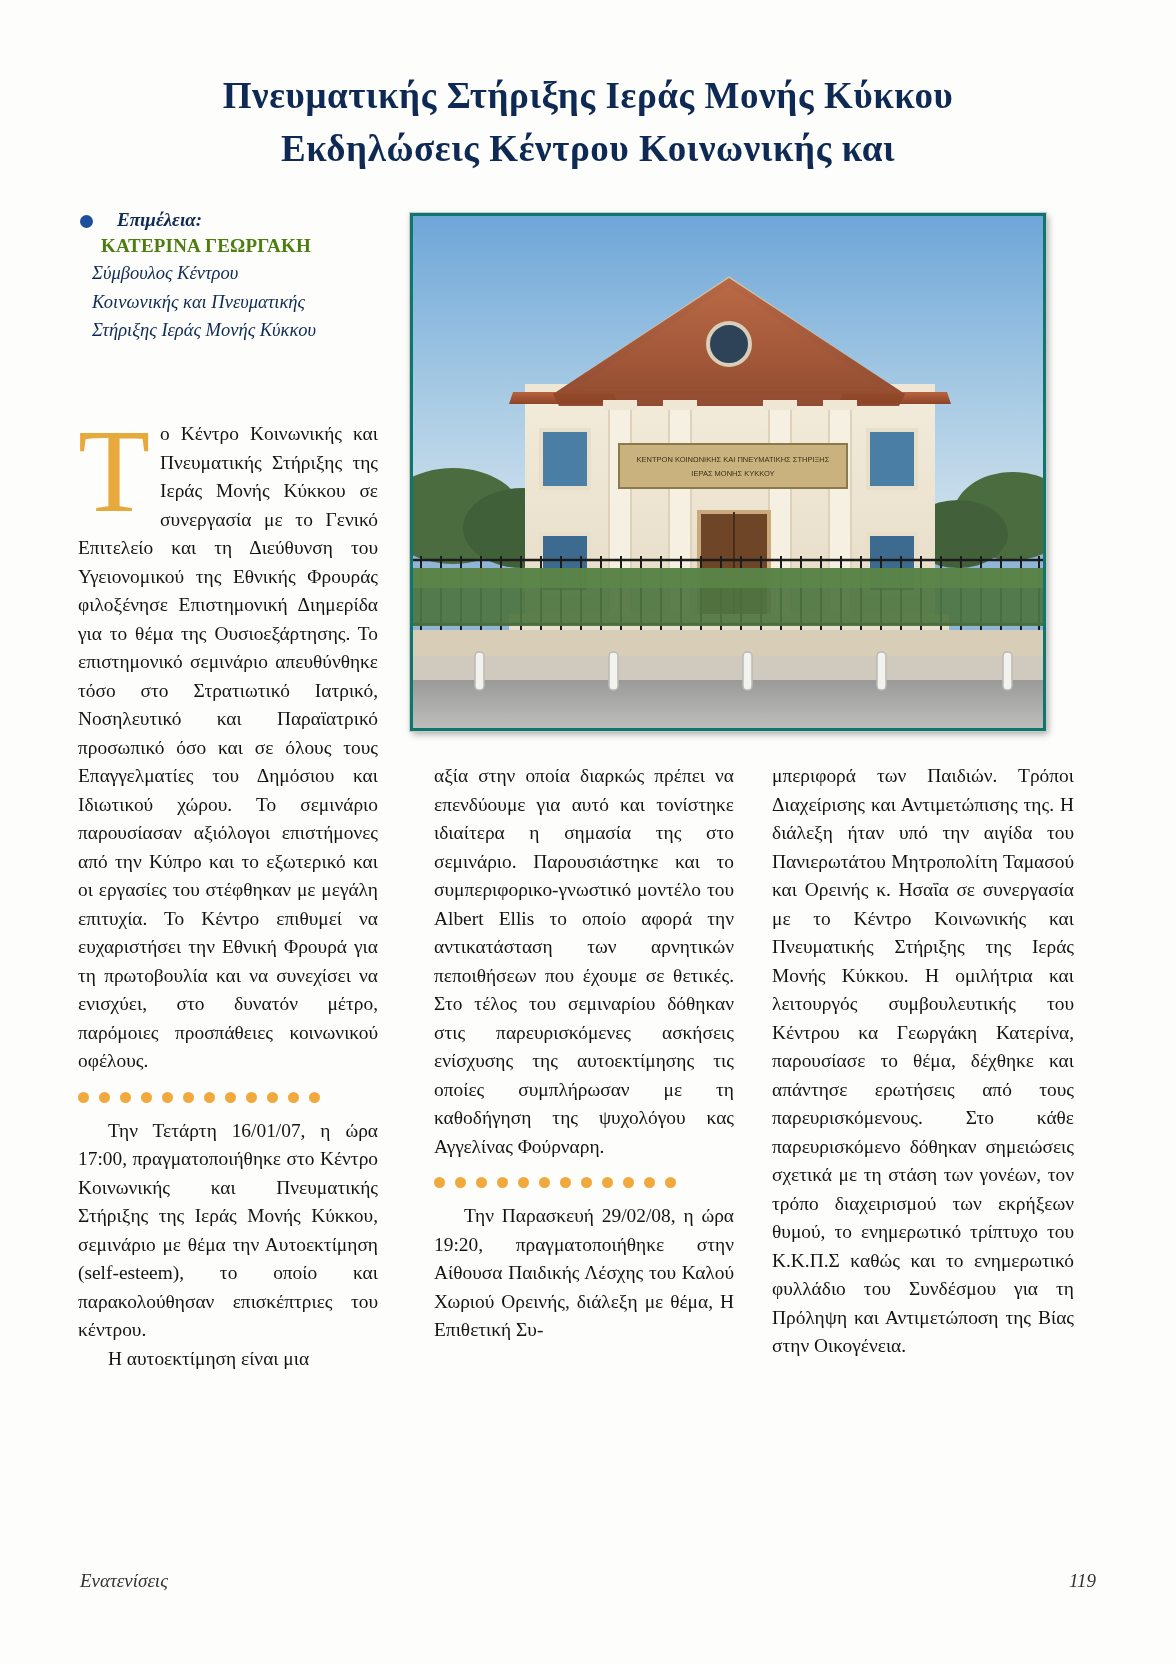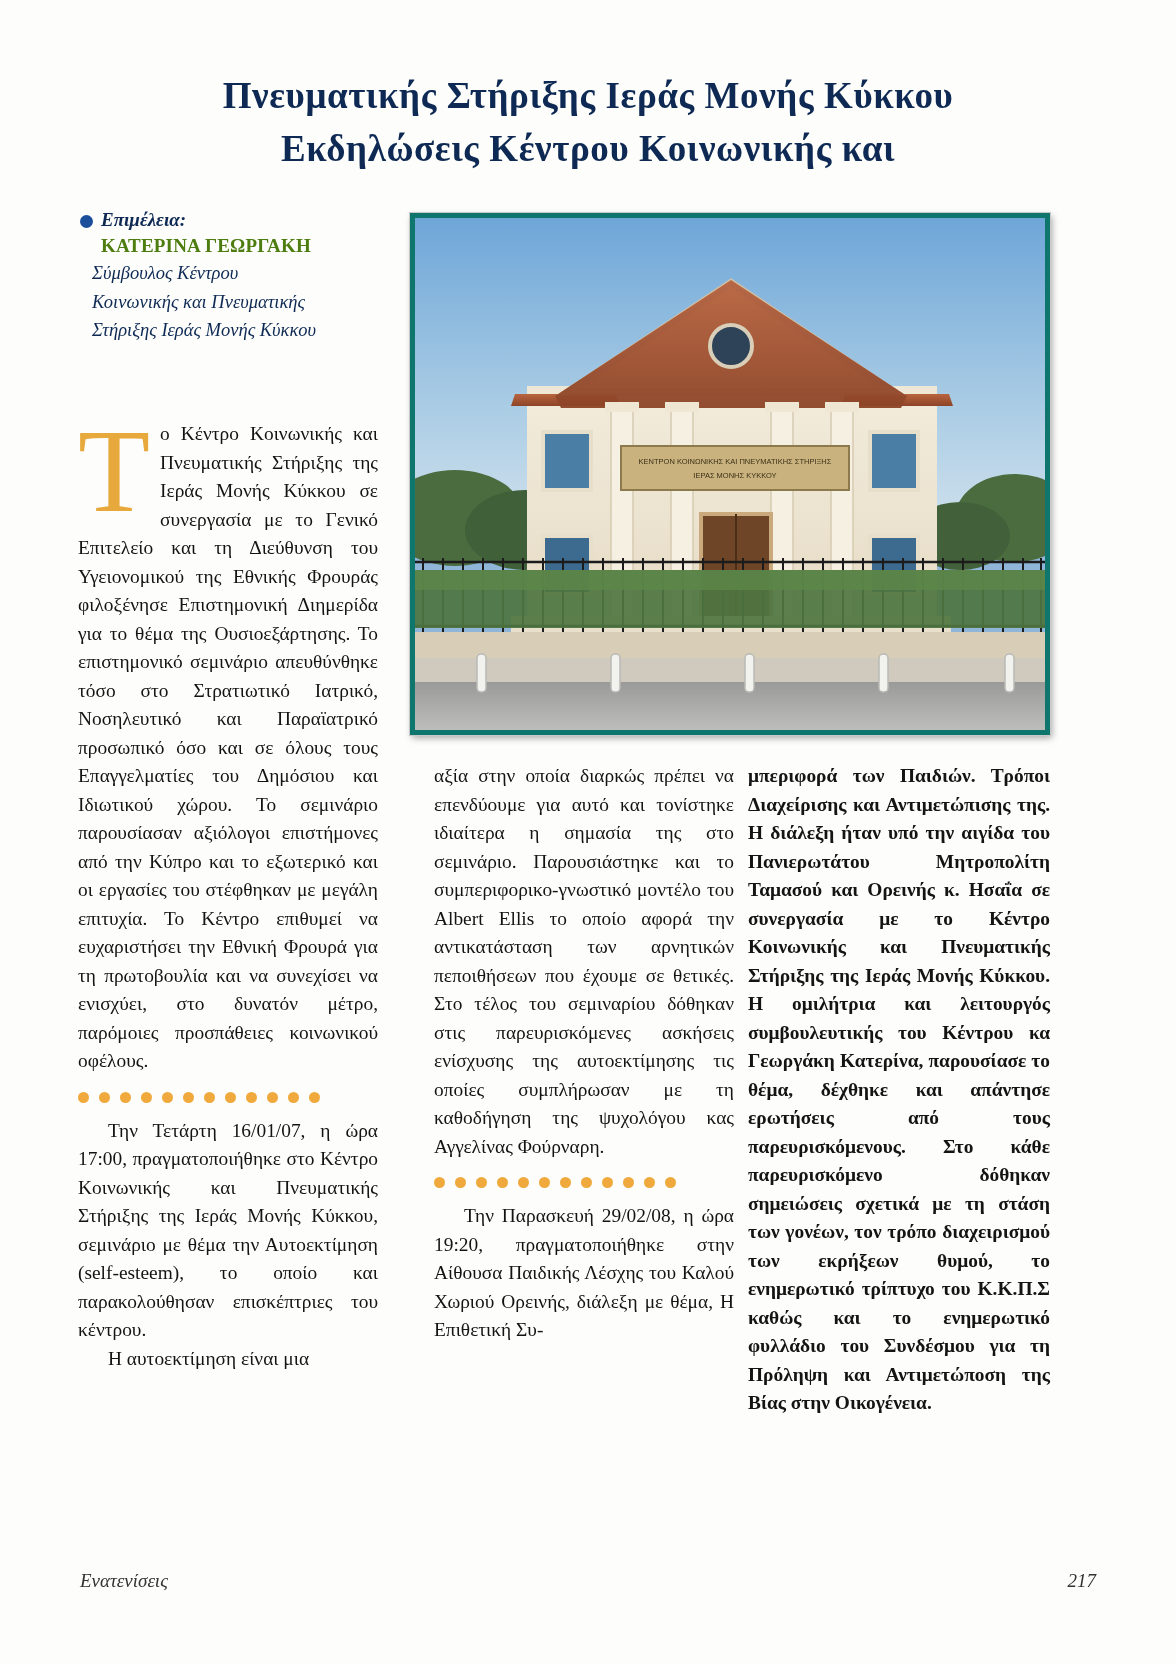--- a/index.html
+++ b/index.html
@@ -41,21 +41,21 @@
   
   .byline {
     position: absolute;
     left: 80px;
     top: 208px;
     width: 300px;
   }
   .byline-row {
     display: flex;
     align-items: flex-start;
-    gap: 8px;
+    gap: 24px;
   }
   .bullet-dot {
     width: 13px;
     height: 13px;
     border-radius: 50%;
     background: #1b4f9c;
     margin-top: 7px;
     flex: 0 0 auto;
   }
   .byline-label {
@@ -82,41 +82,41 @@
     margin-top: 2px;
   }
 
   
   .photo-frame {
     position: absolute;
     left: 410px;
     top: 213px;
     width: 630px;
     height: 512px;
-    border: 5px solid #0f766e;
+    border: 3px solid #0f766e;
     box-shadow: 0 0 0 1px #c9c9c9, 2px 3px 7px rgba(0,0,0,0.35);
     overflow: hidden;
     background: #8fb6d8;
   }
   .photo-svg { display:block; width:100%; height:100%; }
 
   
   .col {
     position: absolute;
     font-size: 19.4px;
     line-height: 1.47;
     text-align: justify;
     color: #141414;
   }
   .col p { margin: 0; text-indent: 30px; }
   .col p.noindent { text-indent: 0; }
 
   #col1 { left: 78px; top: 420px; width: 300px; }
   #col2 { left: 410px; top: 762px; width: 300px; margin-left: 24px; }
-  #col3 { left: 748px; top: 762px; width: 302px; font-weight: bold; }
+  #col3 { left: 772px; top: 762px; width: 302px; }
 
   
   .dropcap-wrap { position: relative; }
   .dropcap {
     float: left;
     font-family: "Liberation Serif", serif;
     font-size: 118px;
     line-height: 0.78;
     color: #e8a93c;
     font-weight: normal;
@@ -344,15 +344,15 @@
         <i></i>
     </div>
     <p>Την Παρασκευή 29/02/08, η ώρα 19:20, πραγματοποιήθηκε στην Αίθουσα Παιδικής Λέσχης του Καλού Χωριού Ορεινής, διάλεξη με θέμα, Η Επιθετική Συ-</p>
   </div>
 
   <div class="col" id="col3">
     <p class="noindent">μπεριφορά των Παιδιών. Τρόποι Διαχείρισης και Αντιμετώπισης της. Η διάλεξη ήταν υπό την αιγίδα του  Πανιερωτάτου Μητροπολίτη Ταμασού και Ορεινής κ. Ησαΐα σε συνεργασία με το Κέντρο Κοινωνικής και Πνευματικής Στήριξης της Ιεράς Μονής Κύκκου. Η ομιλήτρια και λειτουργός συμβουλευτικής του Κέντρου κα Γεωργάκη Κατερίνα, παρουσίασε το θέμα, δέχθηκε και απάντησε ερωτήσεις από τους παρευρισκόμενους. Στο κάθε παρευρισκόμενο δόθηκαν σημειώσεις σχετικά με τη στάση των γονέων, τον τρόπο διαχειρισμού των εκρήξεων θυμού, το ενημερωτικό τρίπτυχο του Κ.Κ.Π.Σ καθώς και το ενημερωτικό φυλλάδιο του Συνδέσμου για τη Πρόληψη και Αντιμετώποση της Βίας στην Οικογένεια.</p>
   </div>
 
   <div class="footer-left">Ενατενίσεις</div>
-  <div class="footer-right">217</div>
+  <div class="footer-right">119</div>
 
 </div>
 
 </body></html>

